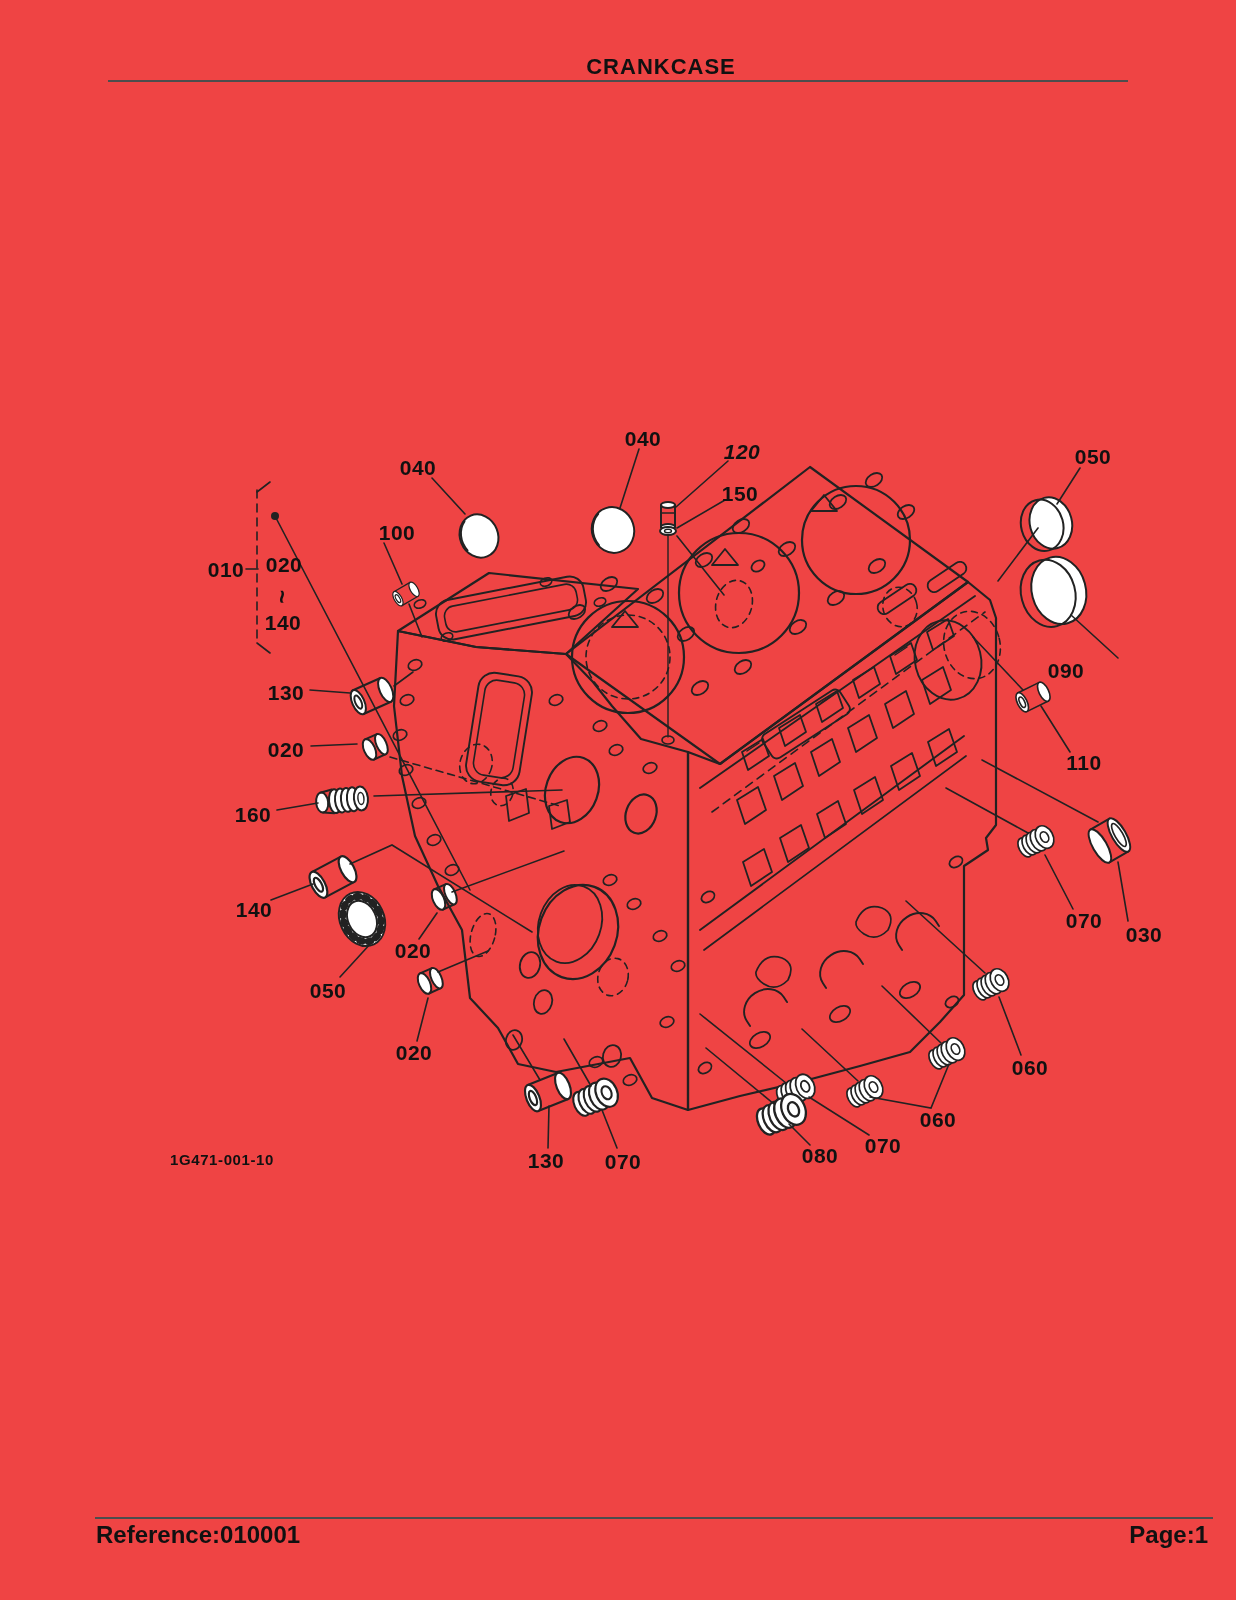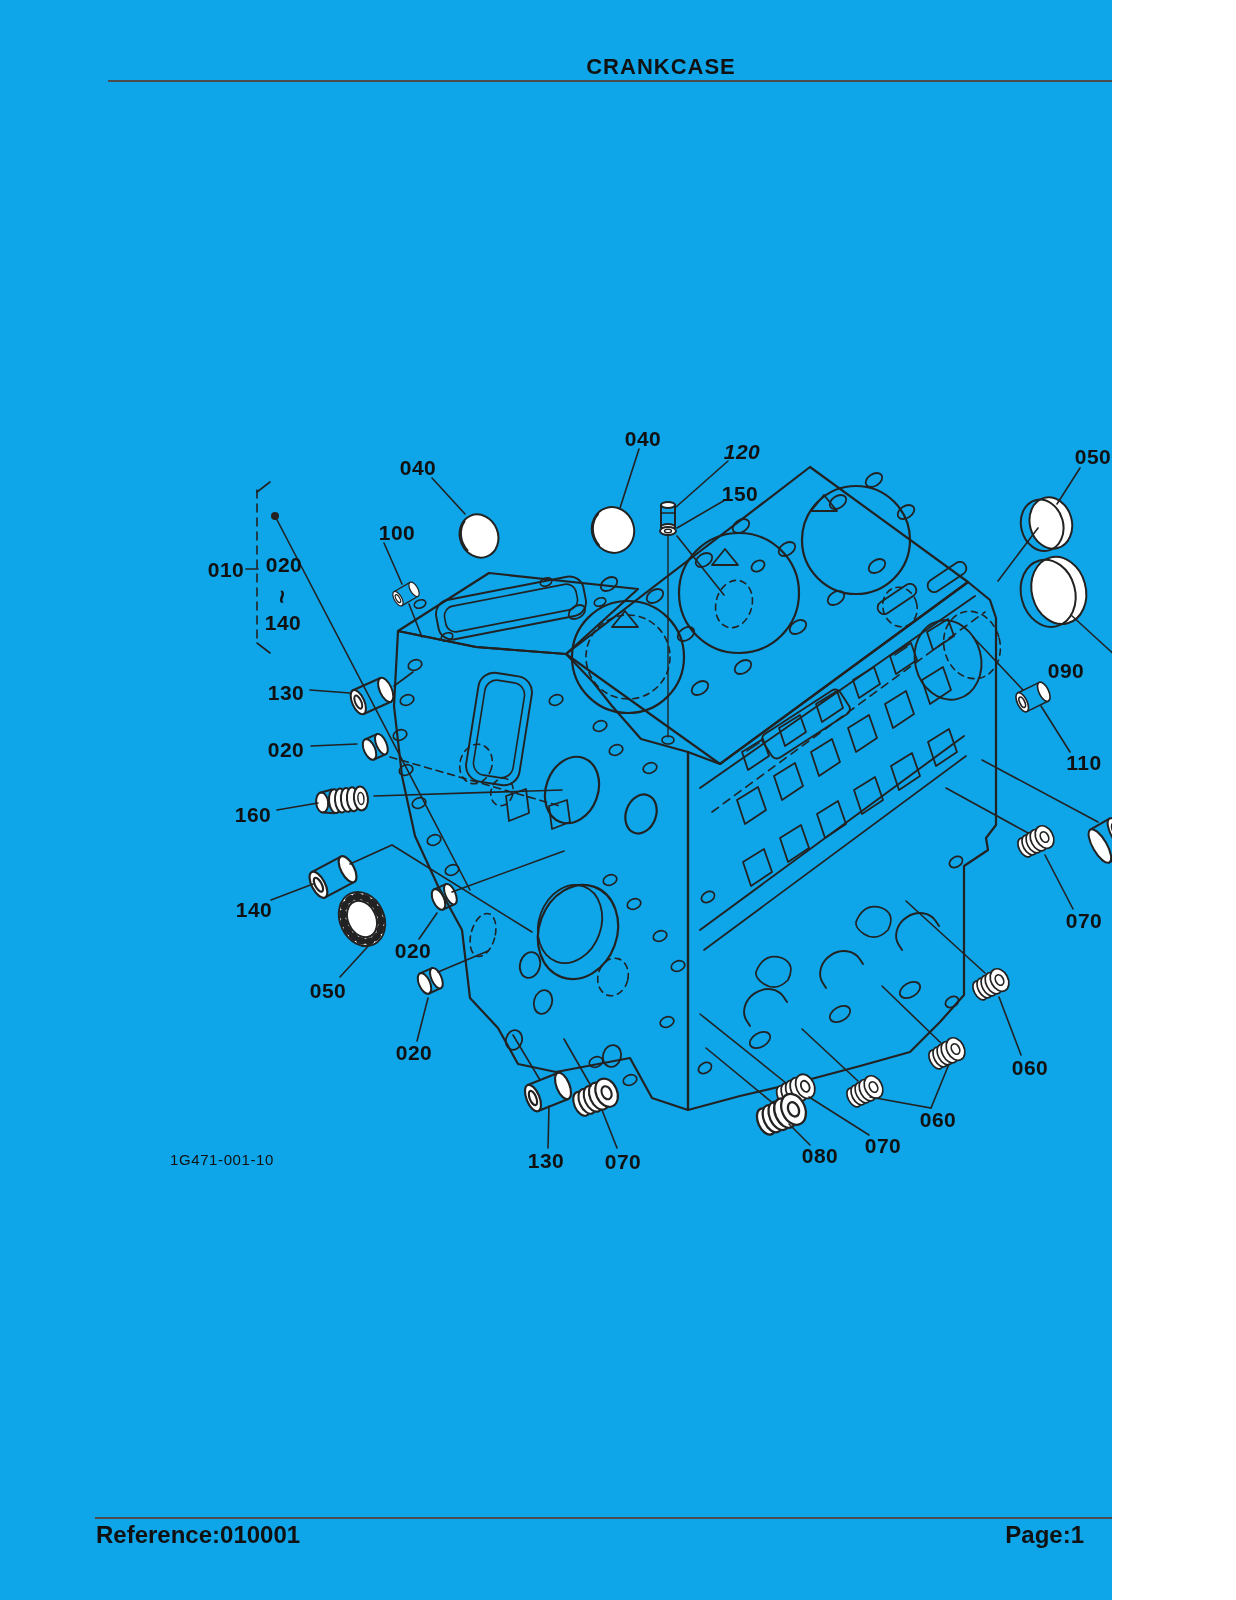--- a/index.html
+++ b/index.html
@@ -1,27 +1,27 @@
 <!DOCTYPE html>
 <html><head>
 <meta charset="utf-8">
 <style>
   html,body{margin:0;padding:0;background:#ffffff;}
   .page{
-    position:relative;width:1112px;height:1600px;background:#0ea5e9;overflow:hidden;
+    position:relative;width:1236px;height:1600px;background:#ef4444;overflow:hidden;
     font-family:"Liberation Sans",sans-serif;color:#111;
   }
   .rule{position:absolute;height:2px;background:#4d4d4d;}
   .page-title{
     position:absolute;top:54px;left:661px;transform:translateX(-50%);
     font-size:22px;font-weight:700;letter-spacing:1px;white-space:nowrap;
   }
   .figure-code{
     position:absolute;left:170px;top:1151px;
-    font-size:15px;font-weight:400;letter-spacing:.6px;white-space:nowrap;
+    font-size:15px;font-weight:700;letter-spacing:.6px;white-space:nowrap;
   }
   .footer-text{position:absolute;top:1521px;font-size:24px;font-weight:700;white-space:nowrap;}
   .footer-ref{left:96px;}
   .footer-page{right:28px;}
   .callout{
     position:absolute;transform:translate(-50%,-50%);
     font-size:21px;font-weight:700;letter-spacing:.5px;color:#111;white-space:nowrap;
     line-height:1;
   }
   .callout.sep{transform:translate(-50%,-50%) rotate(90deg);font-size:24px;}

